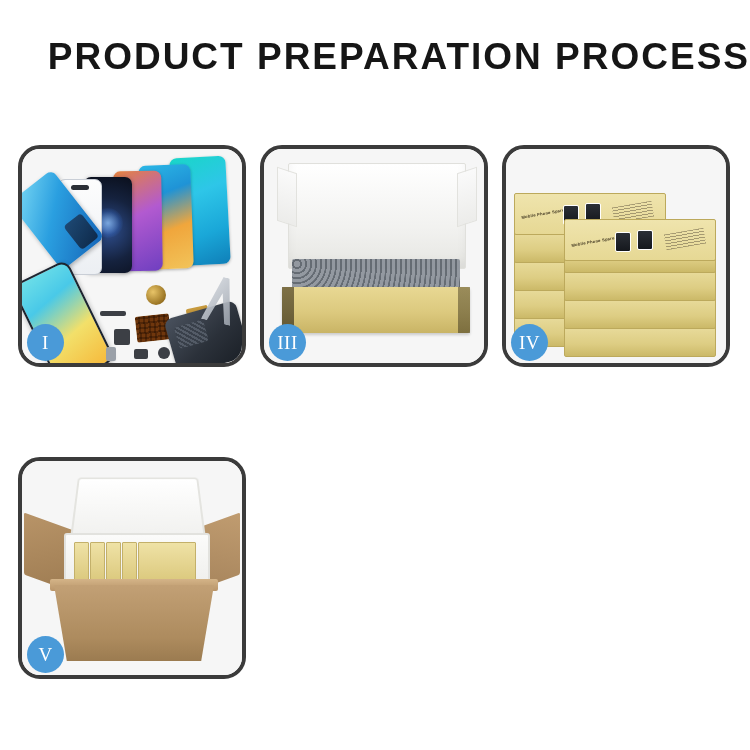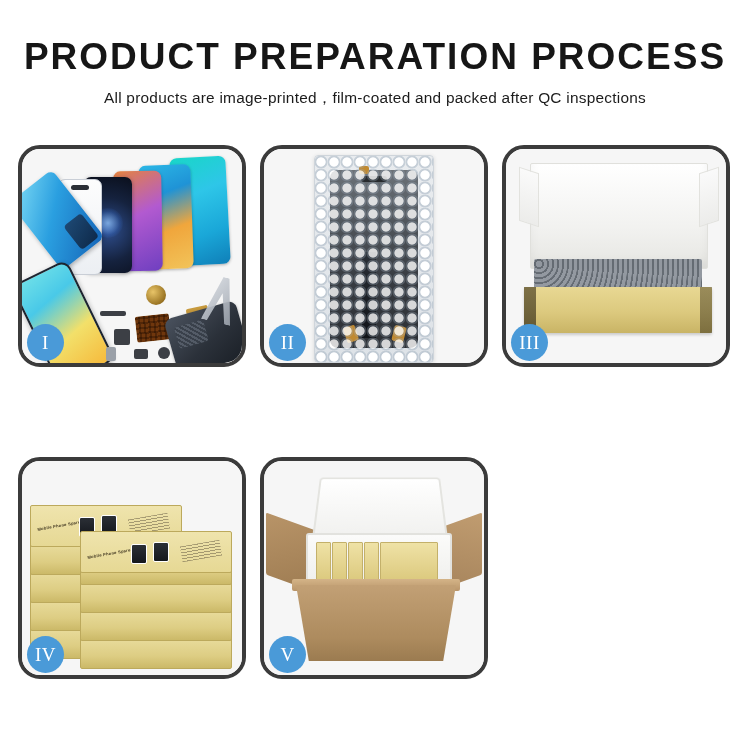--- a/index.html
+++ b/index.html
@@ -5,21 +5,21 @@
   html,body{margin:0;padding:0;}
   body{
     width:750px;height:750px;
     background:#ffffff;
     font-family:"Liberation Sans", sans-serif;
     overflow:hidden;
   }
   .page{position:relative;width:750px;height:750px;}
 
   
-  .header{padding-top:38px;text-align:center;}
+  .header{padding-top:38px;text-align:right;}
   .title{
     font-size:37px;font-weight:700;letter-spacing:2.0px;
     color:#161616;line-height:1.05;white-space:nowrap;
     font-family:"Liberation Sans", sans-serif;
   }
   .subtitle{
     margin-top:11px;font-size:15.4px;color:#1b1b1b;letter-spacing:.25px;
     white-space:nowrap;font-family:"Liberation Sans", sans-serif;
   }
 
@@ -202,21 +202,20 @@
   .c-tapeB{position:absolute;left:44px;top:146px;width:14px;height:22px;
     background:rgba(135,104,66,.75);transform:skewY(16deg);}
 </style>
 </head>
 <body>
 
 <div class="page">
 
   <div class="header">
     <div class="title">PRODUCT PREPARATION PROCESS</div>
-    <div class="subtitle">All products are image-printed，film-coated and packed after QC inspections</div>
   </div>
 
   <div class="grid">
 
     <div class="panel">
       <div class="panel-inner">
         <div class="scene">
           <div class="ph p1-back1"></div>
           <div class="ph p1-back2"></div>
           <div class="ph p1-back3"></div>
@@ -236,33 +235,20 @@
             <div class="pt" style="left:34px;top:64px;width:14px;height:10px;"></div>
             <div class="pt gold" style="left:100px;top:58px;width:9px;height:9px;border-radius:2px;"></div>
           </div>
           <div class="p1-shell"></div>
           <div class="tweez"></div>
         </div>
       </div>
       <div class="badge">I</div>
     </div>
 
-    <div class="panel">
-      <div class="panel-inner">
-        <div class="bag">
-          <div class="screen"></div>
-          <div class="flex"></div>
-          <div class="conn" style="left:30px;top:170px;transform:rotate(-18deg);"></div>
-          <div class="conn" style="left:78px;top:170px;transform:rotate(14deg);"></div>
-          <div class="conn" style="left:44px;top:10px;width:10px;height:8px;"></div>
-          <div class="bagoverlay"></div>
-        </div>
-      </div>
-      <div class="badge">II</div>
-    </div>
 
     <div class="panel">
       <div class="panel-inner">
         <div class="b3-lid"></div>
         <div class="b3-foam"></div>
         <div class="b3-base"></div>
       </div>
       <div class="badge">III</div>
     </div>
 

